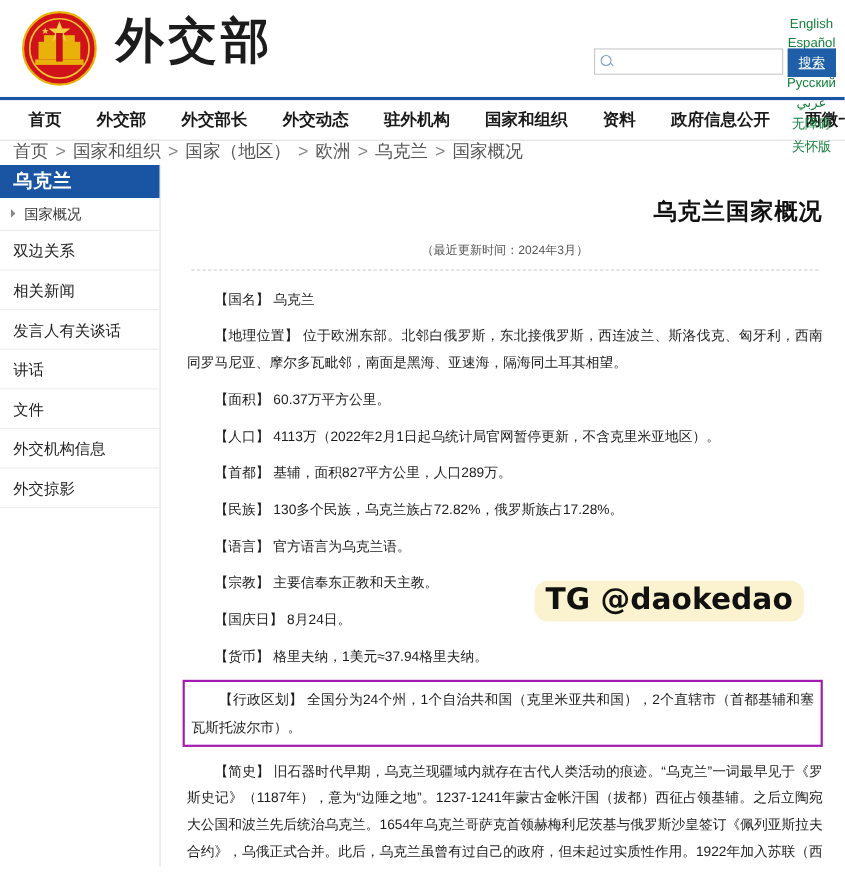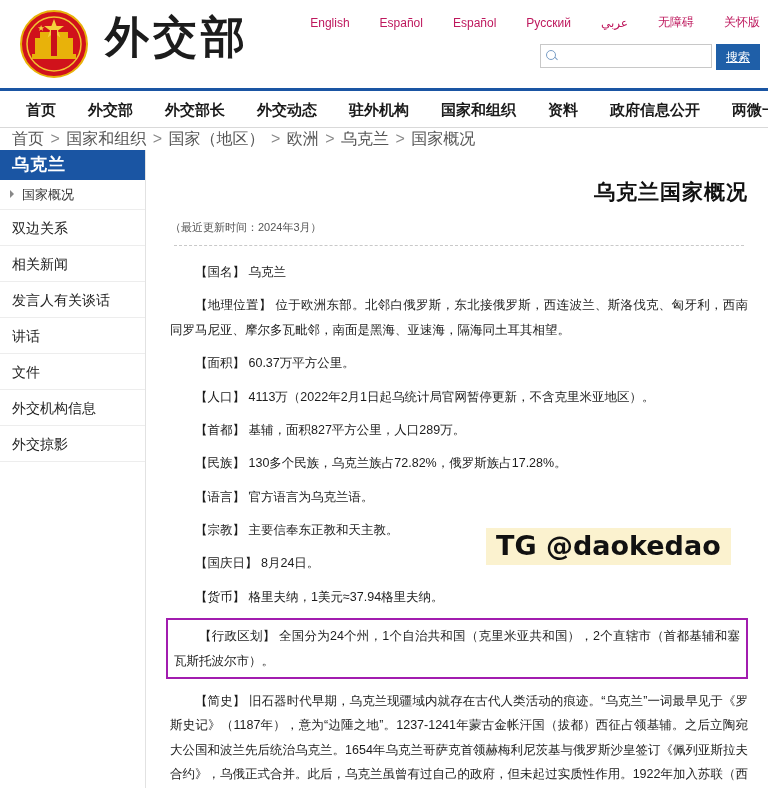--- a/index.html
+++ b/index.html
@@ -28,22 +28,22 @@
     position: absolute; left: 105px; top: 8px;
     font-family: "DejaVu Serif", serif;
     font-size: 44px;
     font-weight: bold;
     color: #1c1c1c;
     letter-spacing: 4px;
     white-space: nowrap;
   }
   .lang-bar {
     position: absolute; right: 8px; top: 14px;
-    display: flex; align-items: center; gap: 30px;
-    font-size: 12px; color: #be185d;
+    display: flex; align-items: center; gap: 4px;
+    font-size: 12px; color: #15803d; flex-direction: column;
   }
   .lang-bar span { cursor: pointer; white-space: nowrap; }
   .search-row {
     position: absolute; right: 8px; top: 44px;
     display: flex; align-items: stretch;
   }
   .search-box {
     width: 172px; height: 24px;
     border: 1px solid #c8c8c8;
     background: #fff;
@@ -182,21 +182,21 @@
   }
   .doc-title {
     text-align: right;
     font-size: 21px;
     font-weight: bold;
     color: #111;
     margin: 14px 0 0 0;
     letter-spacing: 1px;
   }
   .doc-sub {
-    text-align: left;
+    text-align: center;
     font-size: 11px;
     color: #555;
     margin-top: 14px;
     margin-bottom: 6px;
   }
   .divider {
     border: 0;
     border-top: 1px dashed #c9c9c9;
     margin: 10px 4px 14px 4px;
   }
@@ -222,20 +222,21 @@
     left: 486px;
     top: 528px;
     background: #fbf2cf;
     padding: 2px 10px 4px 10px;
     font-size: 27px;
     font-weight: bold;
     color: #111;
     font-family: "DejaVu Sans", sans-serif;
     letter-spacing: 0px;
     white-space: nowrap;
+    border-radius: 12px;
   }
 </style>
 </head>
 <body>
 
 <div id="page">
 
   <div class="header">
     <svg class="emblem" viewBox="0 0 72 72">
       <circle cx="36" cy="36" r="33" fill="#d0121b" stroke="#e8b20a" stroke-width="2"></circle>

